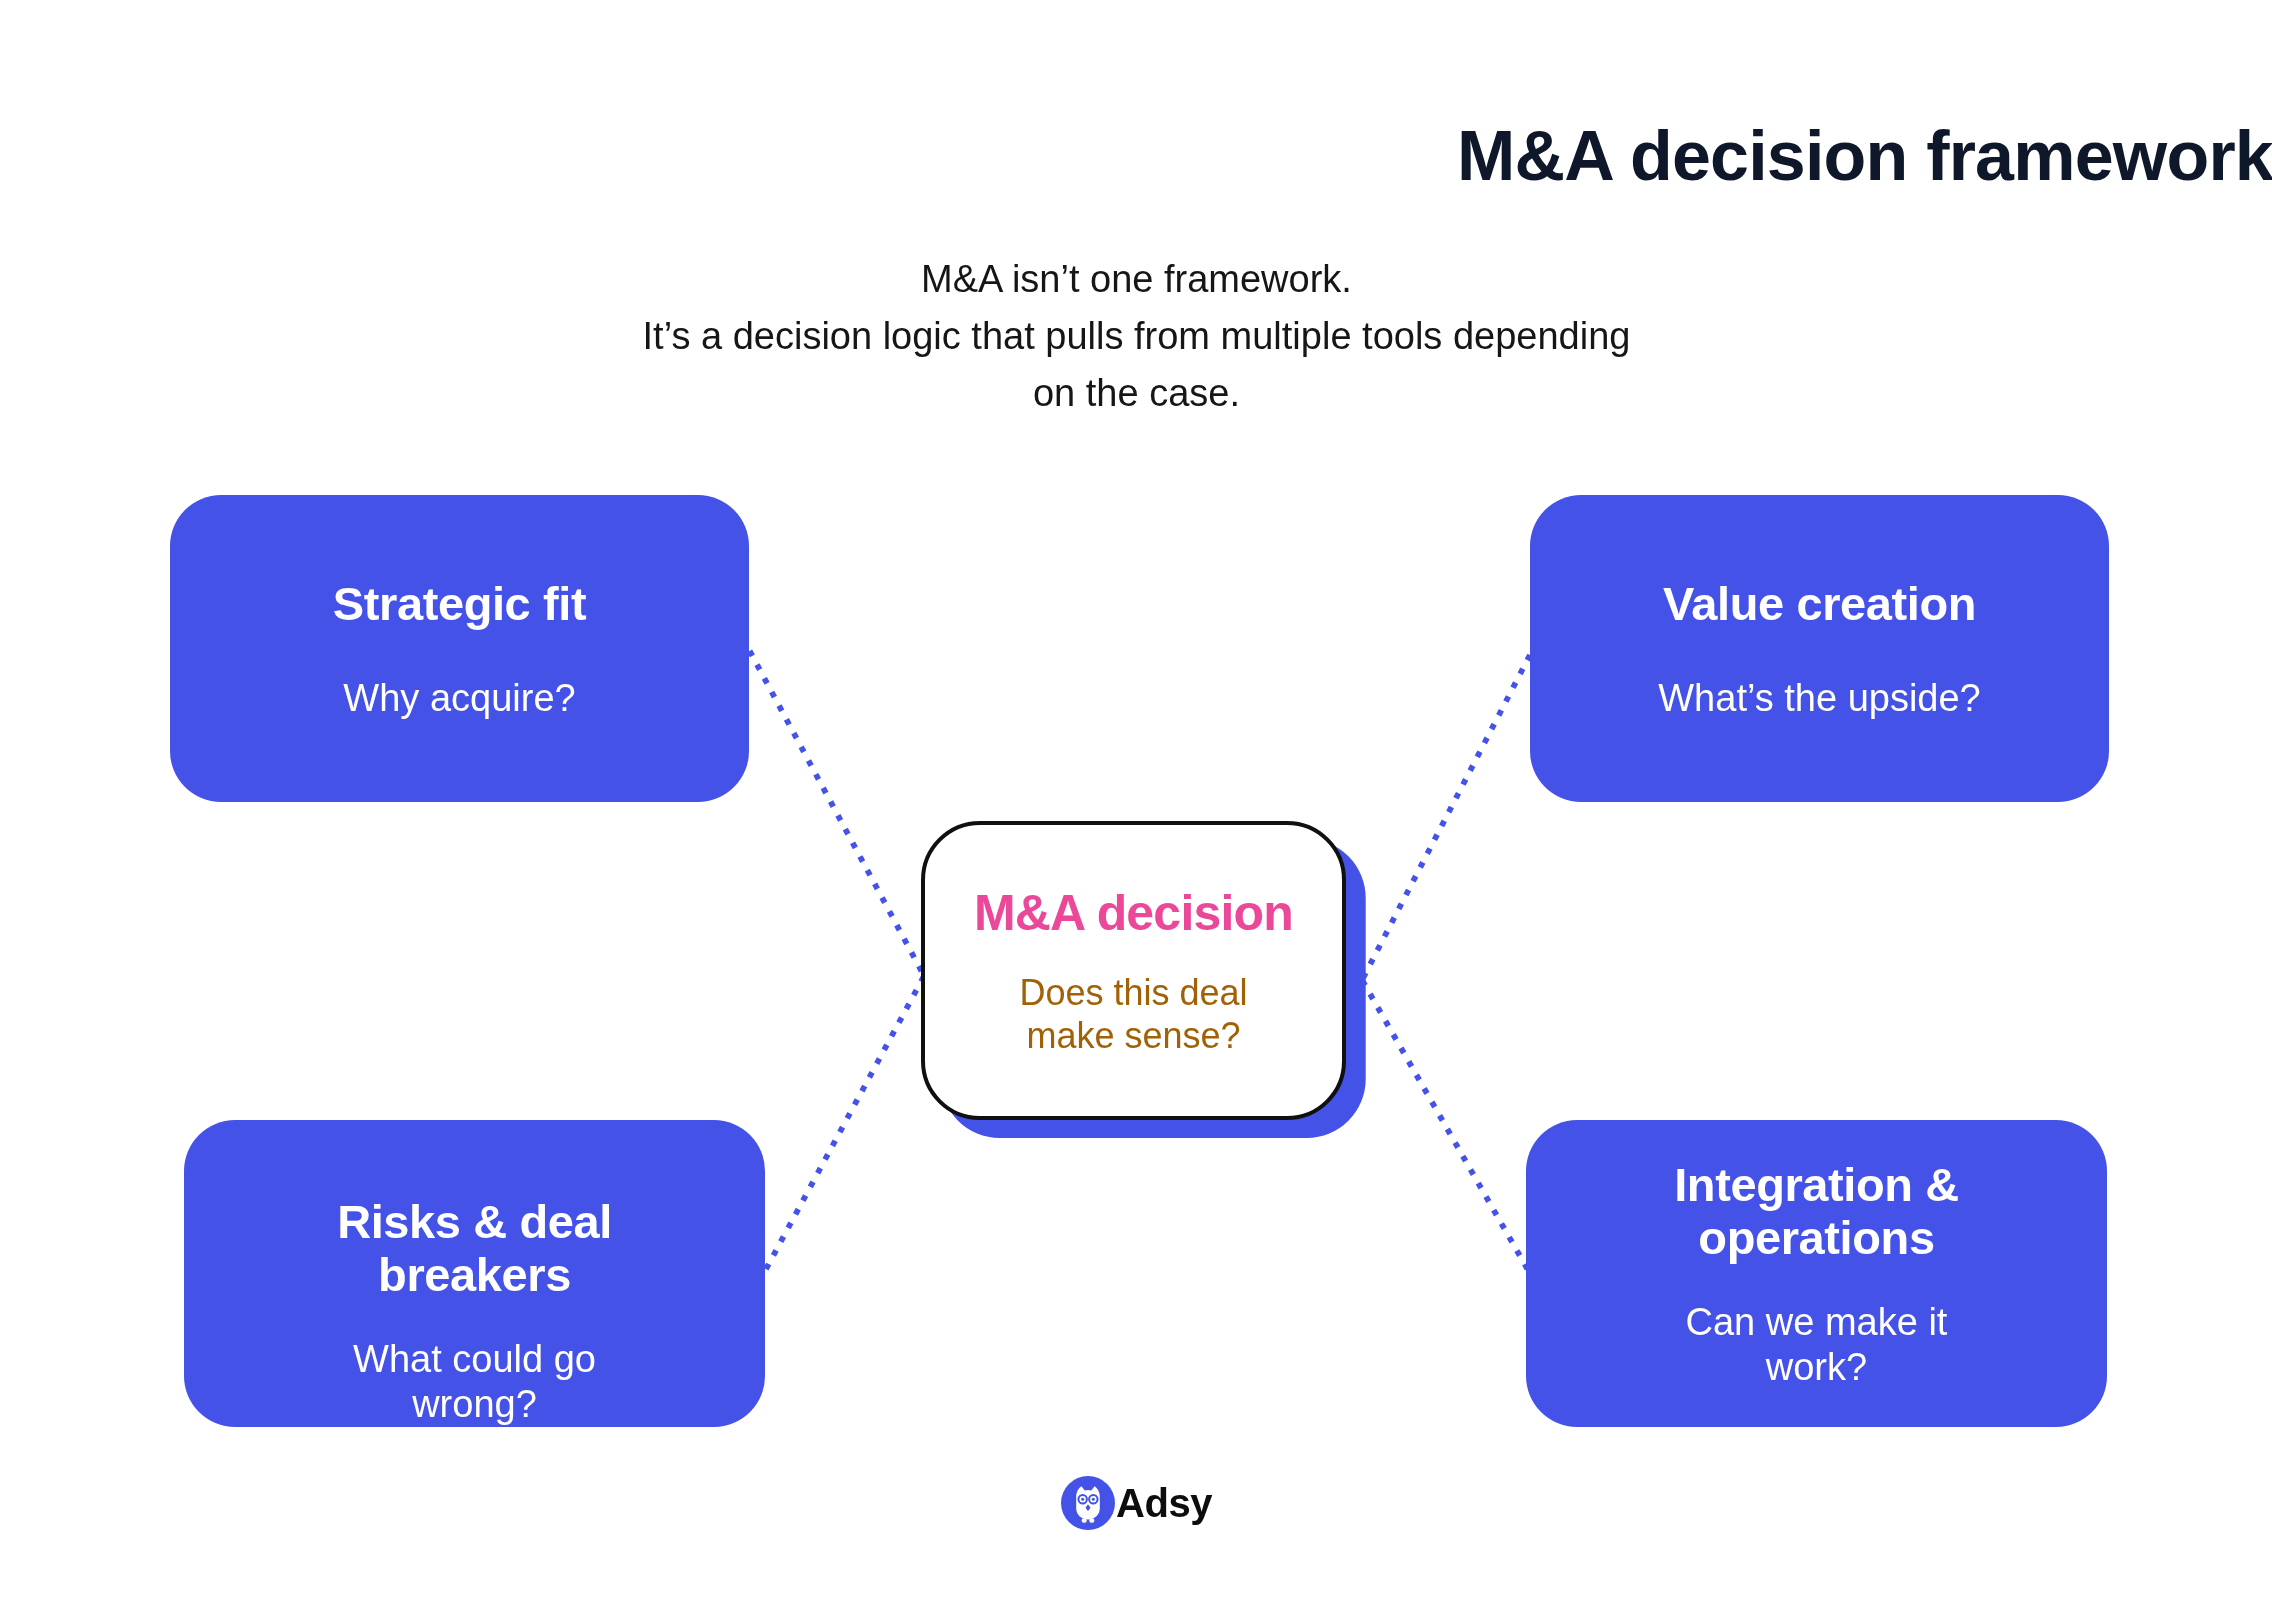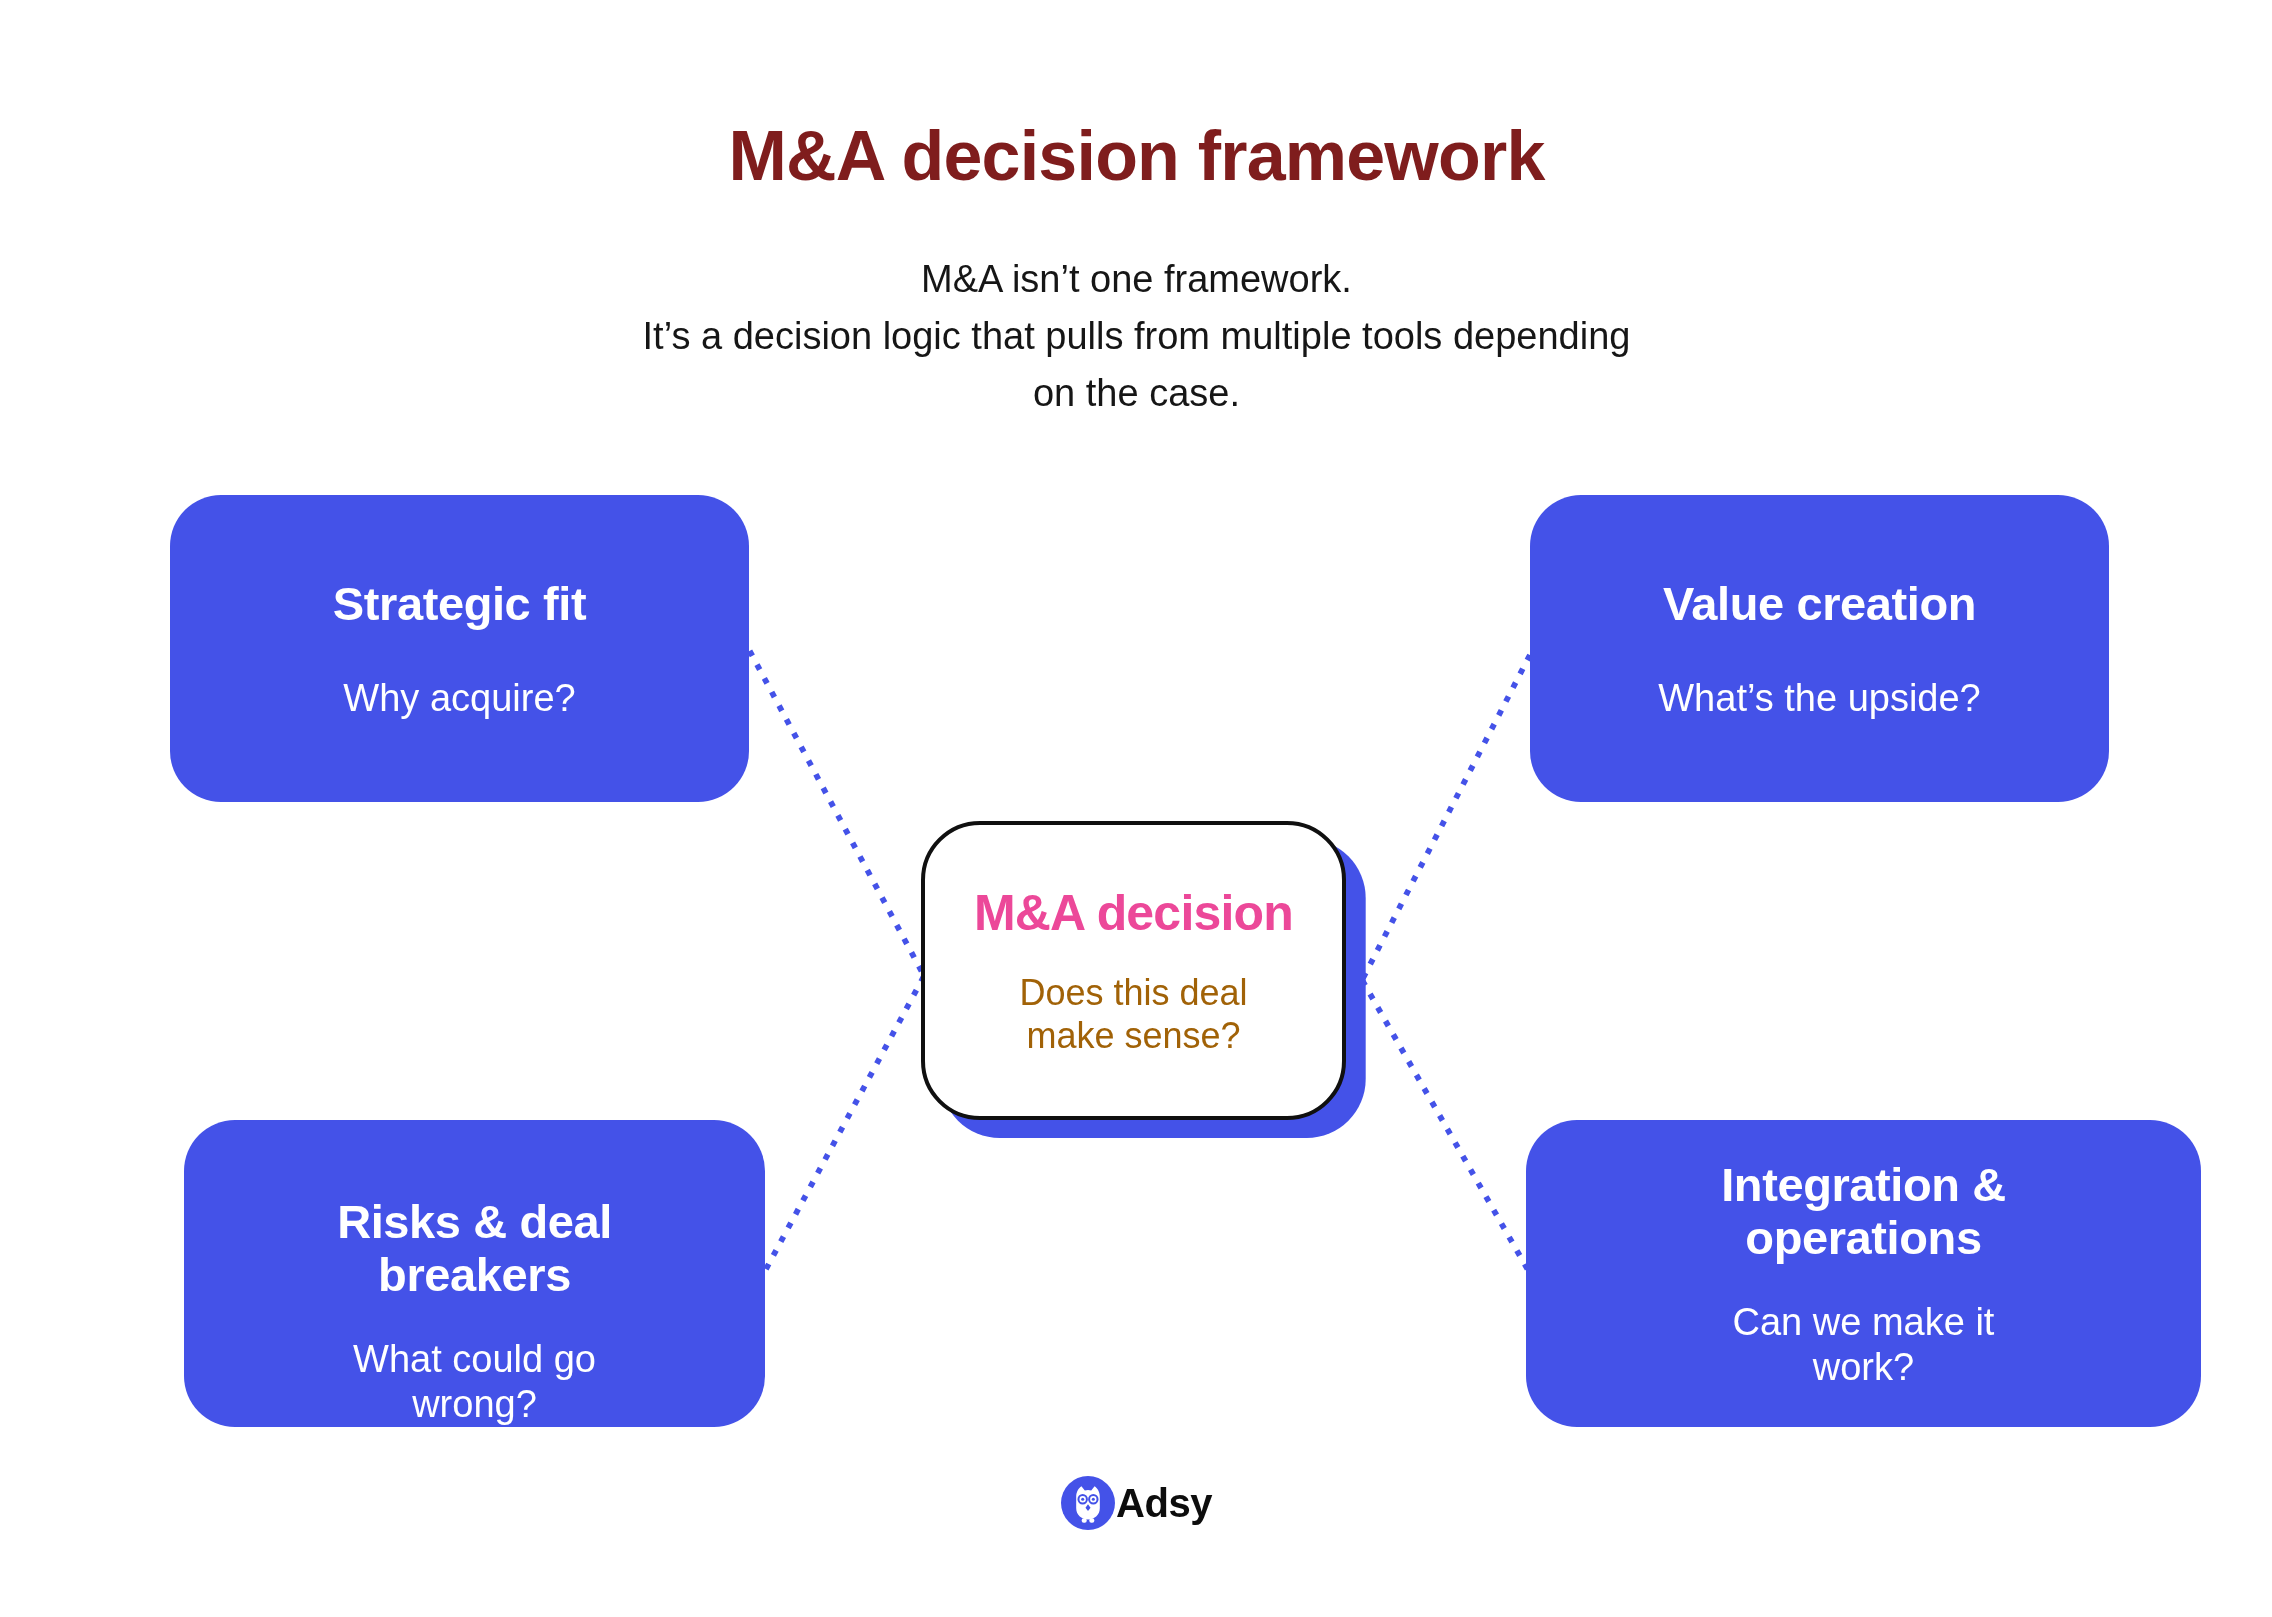--- a/index.html
+++ b/index.html
@@ -2,39 +2,39 @@
 <html style="font-size:13px"><head>
 <meta charset="utf-8">
 <style>
   html,body{margin:0;padding:0;background:#fff;}
   .canvas{
     position:relative;width:2273px;height:1617px;background:#ffffff;
     font-family:"Liberation Sans", sans-serif;overflow:hidden;
   }
   .page-title{
     position:absolute;left:0;right:0;top:116px;margin:0;
-    text-align:center;font-size:70px;font-weight:800;color:#7f1d1d;
+    text-align:right;font-size:70px;font-weight:800;color:#0f172a;
     letter-spacing:-0.8px;
   }
   .page-subtitle{
     position:absolute;left:0;right:0;top:251px;margin:0;
     text-align:center;font-size:38px;line-height:57px;color:#161616;
     white-space:pre-line;font-weight:400;
   }
   .connectors{position:absolute;left:0;top:0;width:2273px;height:1617px;}
   .connector{stroke:#4452E8;stroke-width:7;stroke-dasharray:7 12;fill:none;}
   .node{
     position:absolute;background:#4452E8;border-radius:51px;color:#ffffff;
     display:flex;flex-direction:column;align-items:center;justify-content:center;
     text-align:center;gap:46px;padding:0 33px;box-sizing:border-box;
   }
   .node-tl{left:170px;top:495px;width:579px;height:307px;}
   .node-tr{left:1530px;top:495px;width:579px;height:307px;}
   .node-bl{left:184px;top:1120px;width:581px;height:307px;gap:36px;justify-content:flex-end;}
-  .node-br{left:1526px;top:1120px;width:675px;height:307px;gap:36px;}
+  .node-br{left:1526px;top:1120px;width:581px;height:307px;gap:36px;}
   .node-title{font-size:47px;font-weight:800;line-height:1.13;letter-spacing:-0.4px;white-space:pre-line;}
   .node-sub{font-size:38px;font-weight:400;line-height:1.18;white-space:pre-line;}
   .center-node{
     position:absolute;left:921px;top:821px;width:425px;height:299px;
     background:#ffffff;border:4.1px solid #101010;border-radius:59px;
     box-shadow:19.7px 18px 0 #4452E8;
     display:flex;flex-direction:column;align-items:center;justify-content:center;
     gap:29.5px;text-align:center;box-sizing:border-box;
   }
   .center-title{font-size:50px;font-weight:800;color:#ec4899;letter-spacing:-0.8px;}

